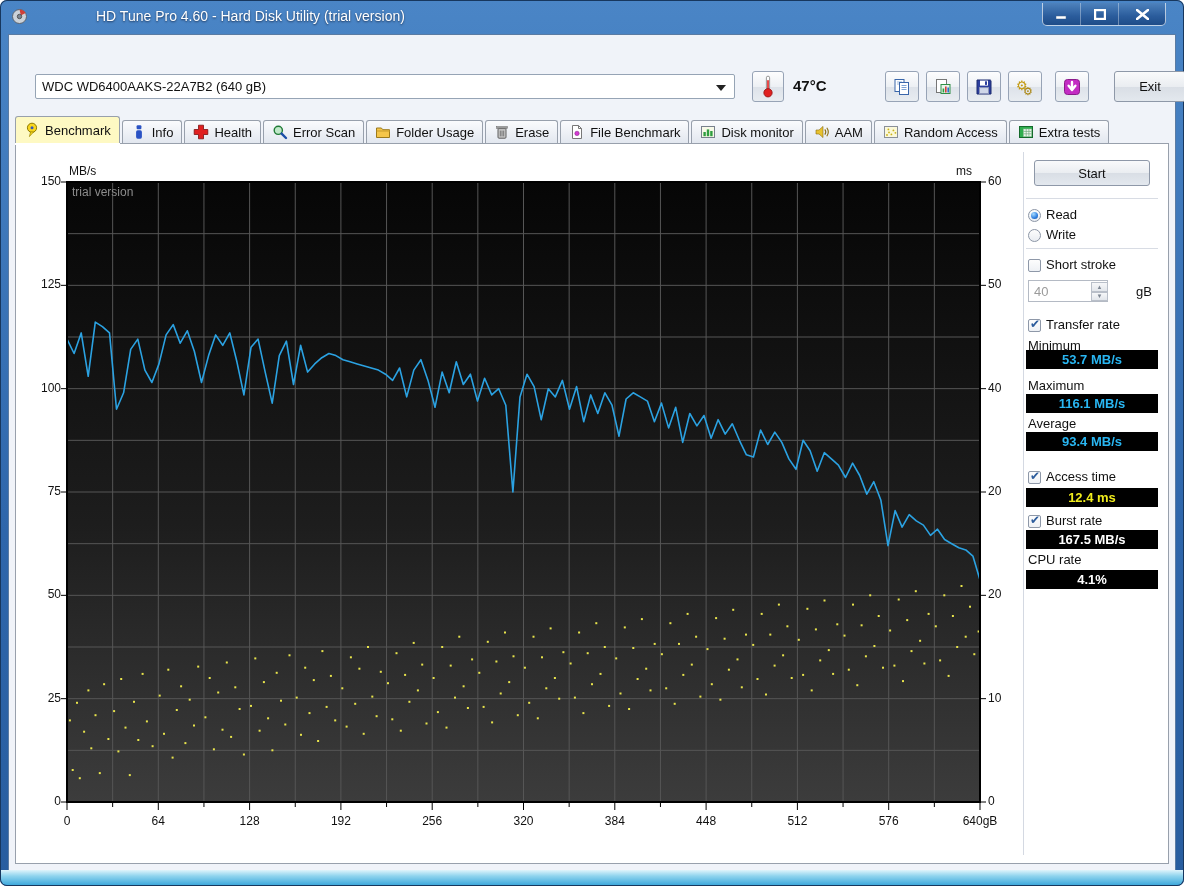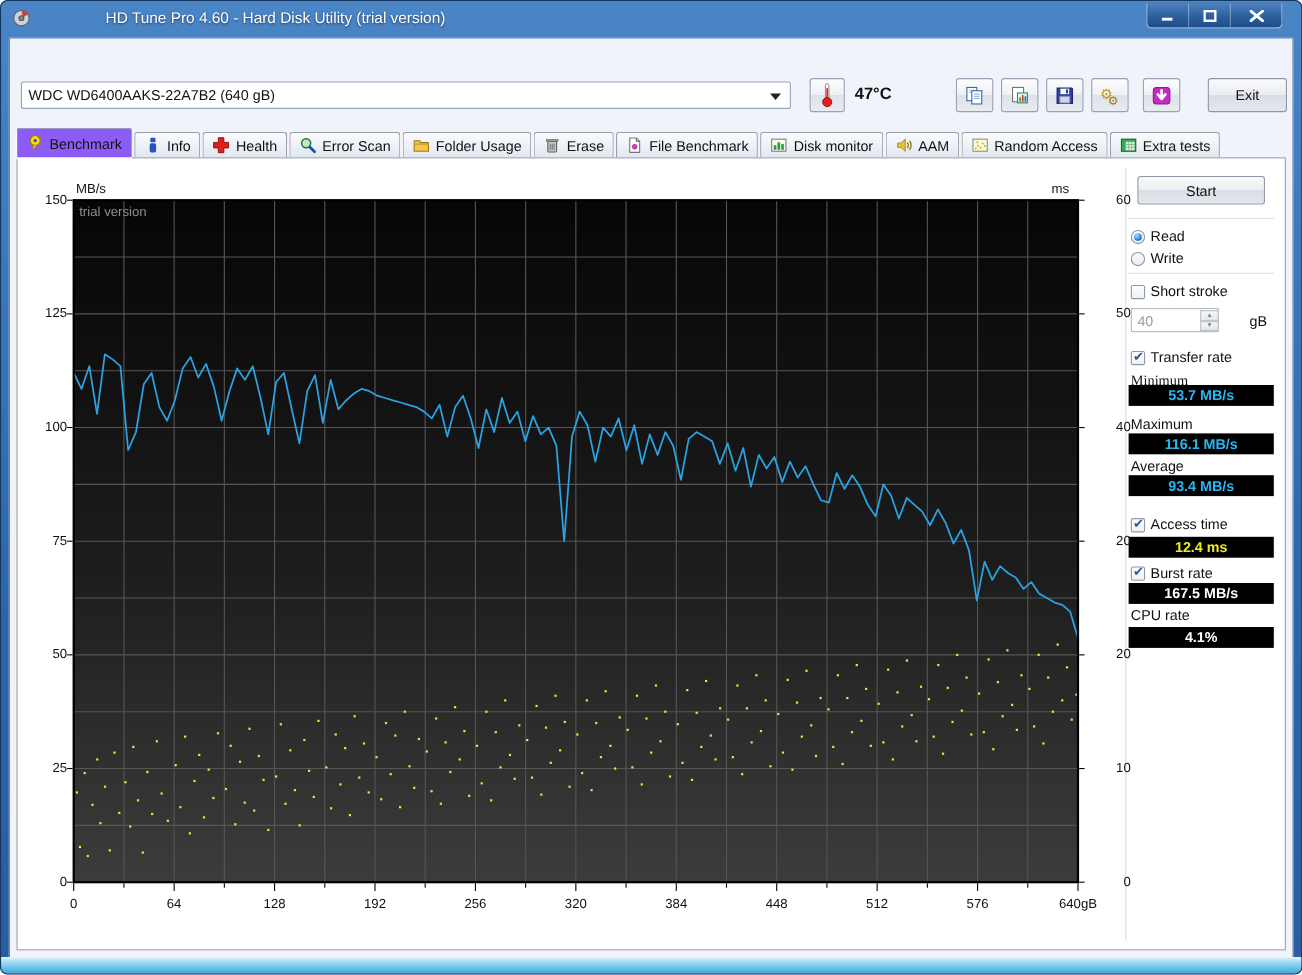--- a/index.html
+++ b/index.html
@@ -25,21 +25,21 @@
   .win-btn svg { display:block; }
   
   .inner { position:absolute; left:8px; right:8px; top:34px; bottom:16px;
     background:#f0f3f9; border:1px solid #5a7ba3; border-bottom:none; }
   .menubar { position:absolute; left:0; right:0; top:0; height:30px;
     background:linear-gradient(180deg,#fbfcfe,#eef2f8); display:flex; align-items:center;
     padding-left:10px; gap:4px; }
   .menu-item { font-size:13px; color:#222; padding:3px 10px; }
   .menu-item u { text-decoration:underline; }
   
-  .toolbar { position:absolute; left:0; right:0; top:30px; height:46px; }
+  .toolbar { position:absolute; left:16px; right:0; top:30px; height:46px; }
   .combo { position:absolute; left:10px; top:9px; width:700px; height:25px; background:#fff;
     border:1px solid #96a4b5; border-radius:2px; font-size:13px; color:#111;
     display:flex; align-items:center; padding-left:6px; }
   .combo-arrow { position:absolute; right:8px; top:10px; width:0; height:0;
     border-left:5px solid transparent; border-right:5px solid transparent;
     border-top:6px solid #222; }
   .tool-btn { border:1px solid #97a3b6; border-radius:3px;
     background:linear-gradient(180deg,#fdfdfe,#edf0f4 50%,#dde2e9 51%,#e8ecf1);
     display:flex; align-items:center; justify-content:center; padding:0; }
   .temp-btn { position:absolute; left:727px; top:6px; width:32px; height:31px; }
@@ -49,32 +49,32 @@
   .gap-before { margin-left:6px; }
   .exit-btn { position:absolute; left:1089px; top:6px; width:72px; height:31px;
     font-size:13px; color:#111; font-family:inherit; }
   
   .tabstrip { position:absolute; left:0; right:0; top:76px; height:32px;
     display:flex; align-items:flex-end; padding-left:6px; }
   .tab { display:flex; align-items:center; gap:5px; height:23px; padding:0 8px;
     border:1px solid #98a0ac; border-bottom:none; border-radius:3px 3px 0 0;
     background:linear-gradient(180deg,#fafbfd,#e2e7ef); font-size:13px; color:#111;
     margin-right:2px; position:relative; }
-  .tab.active { height:27px; background:#8b5cf6; z-index:3; box-shadow:0 2px 0 #fff; }
+  .tab.active { height:27px; background:#fef9c3; z-index:3; box-shadow:0 2px 0 #fff; }
   .tab .ticon { width:16px; height:16px; display:inline-block; }
   .tab .ticon svg { width:16px; height:16px; display:block; }
   
   .content { position:absolute; left:6px; right:6px; top:108px; bottom:6px;
     background:#fff; border:1px solid #98a0ac; z-index:2; }
   #plot { position:absolute; left:51px; top:38px; width:913px; height:528px; }
   #plot svg { overflow:visible; display:block; }
   .axis-unit { position:absolute; font-size:12px; color:#111; }
   .tick-label { position:absolute; font-size:12px; color:#111; }
   .tl-left { width:40px; text-align:right; }
-  .tl-right { width:40px; text-align:right; }
+  .tl-right { width:40px; text-align:left; }
   .tl-x { width:56px; text-align:center; }
   
   .vsep { position:absolute; left:1007px; top:8px; bottom:8px; width:1px;
     background:#d4d9e2; box-shadow:1px 0 0 #fff; }
   .side { position:absolute; left:1008px; top:0; right:2px; bottom:0; font-size:13px; color:#111; }
   .btn { border:1px solid #8e98a8; border-radius:3px; font-size:13px; color:#111; font-family:inherit;
     background:linear-gradient(180deg,#f9fafb,#eaedf1 50%,#d9dee5 51%,#e3e8ee); }
   .start-btn { position:absolute; left:10px; top:16px; width:116px; height:26px; }
   .hdiv { position:absolute; left:2px; width:132px; height:2px;
     border-top:1px solid #d8dce4; border-bottom:1px solid #fff; }
@@ -629,21 +629,21 @@
           </span>
         </div>
         <div class="ctl-row spin-unit" style="top:139px;">
           <span>gB</span>
         </div>
 
         <div class="ctl-row" style="top:172px;">
           <span class="checkbox checked"></span>
           <span>Transfer rate</span>
         </div>
-        <div class="res-label" style="top:194px;font-family:Liberation Serif, serif;">Minimum</div>
+        <div class="res-label" style="top:194px;">Minimum</div>
         <div class="res-box" style="top: 206px; color: rgb(41, 182, 242);">53.7 MB/s</div>
         <div class="res-label" style="top:234px;">Maximum</div>
         <div class="res-box" style="top: 250px; color: rgb(41, 182, 242);">116.1 MB/s</div>
         <div class="res-label" style="top:272px;">Average</div>
         <div class="res-box" style="top: 288px; color: rgb(41, 182, 242);">93.4 MB/s</div>
 
         <div class="ctl-row" style="top:324px;">
           <span class="checkbox checked"></span>
           <span>Access time</span>
         </div>

